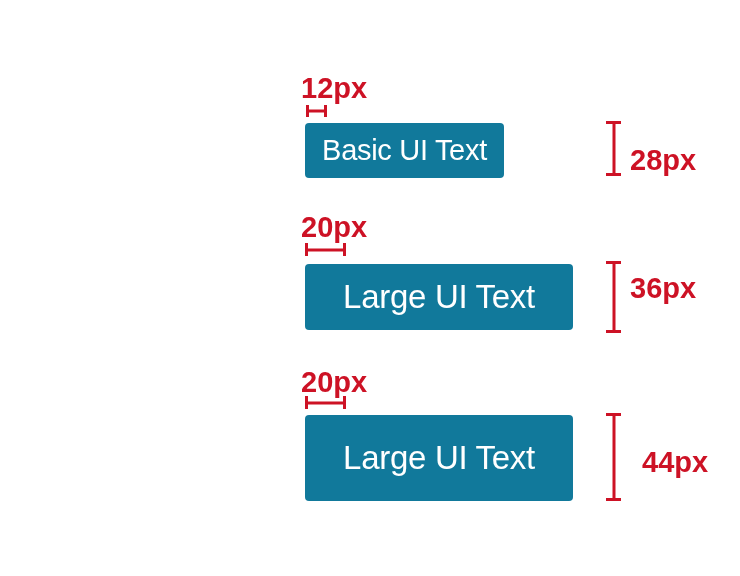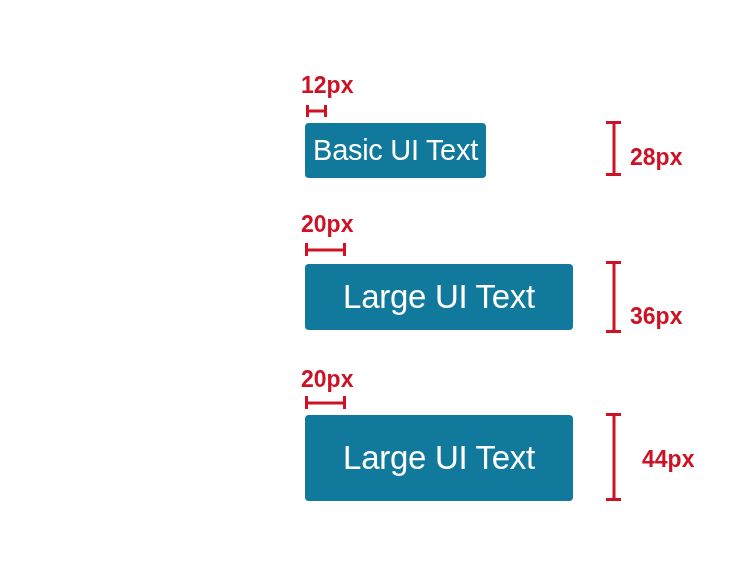--- a/index.html
+++ b/index.html
@@ -30,21 +30,21 @@
     border-radius: 4px;
     letter-spacing: -0.3px;
   }
   .btn-label { white-space: nowrap; }
 
   
   .measure-label {
     position: absolute;
     color: var(--red);
     font-weight: 600;
-    font-size: 23px;
+    font-size: 29px;
     line-height: 1;
     white-space: nowrap;
   }
 
   
   .hbracket {
     position: absolute;
     border-left: 3px solid var(--red);
     border-right: 3px solid var(--red);
   }
@@ -70,30 +70,30 @@
     top: 0; bottom: 0;
     left: 50%;
     transform: translateX(-50%);
     width: 3px;
     background: var(--red);
   }
 
   
   .row1 .pad-label { left: 301px; top: 74px; }
   .row1 .hbracket  { left: 306px; top: 105px; width: 21px; height: 12px; }
-  .row1 .btn       { left: 305px; top: 123px; width: 181px; height: 55px; font-size: 29px; }
+  .row1 .btn       { left: 305px; top: 123px; width: 199px; height: 55px; font-size: 29px; }
   .row1 .vbracket  { left: 606px; top: 121px; width: 15px; height: 55px; }
   .row1 .ht-label  { left: 630px; top: 146px; }
 
   
   .row2 .pad-label { left: 301px; top: 213px; }
   .row2 .hbracket  { left: 305px; top: 243px; width: 41px; height: 13px; }
   .row2 .btn       { left: 305px; top: 264px; width: 268px; height: 66px; font-size: 33px; }
   .row2 .vbracket  { left: 606px; top: 261px; width: 15px; height: 72px; }
-  .row2 .ht-label  { left: 630px; top: 305px; }
+  .row2 .ht-label  { left: 630px; top: 274px; }
 
   
   .row3 .pad-label { left: 301px; top: 368px; }
   .row3 .hbracket  { left: 305px; top: 396px; width: 41px; height: 13px; }
   .row3 .btn       { left: 305px; top: 415px; width: 268px; height: 86px; font-size: 33px; }
   .row3 .vbracket  { left: 606px; top: 413px; width: 15px; height: 88px; }
   .row3 .ht-label  { left: 642px; top: 448px; }
 </style>
 </head>
 <body>

